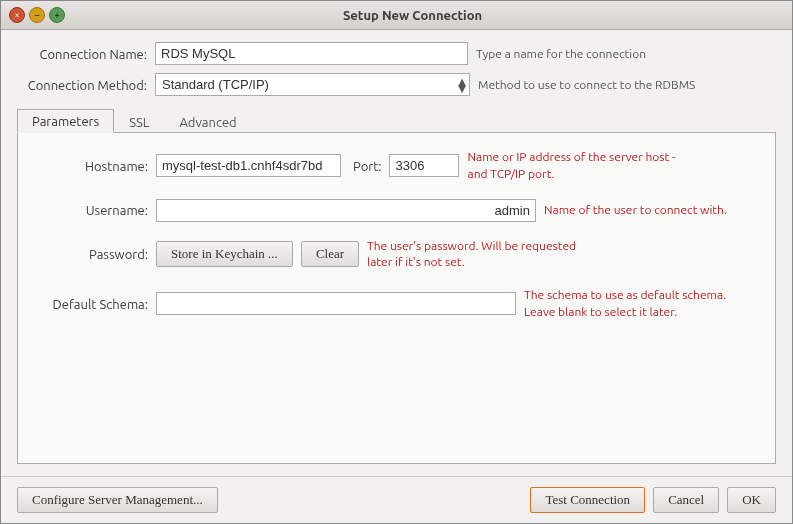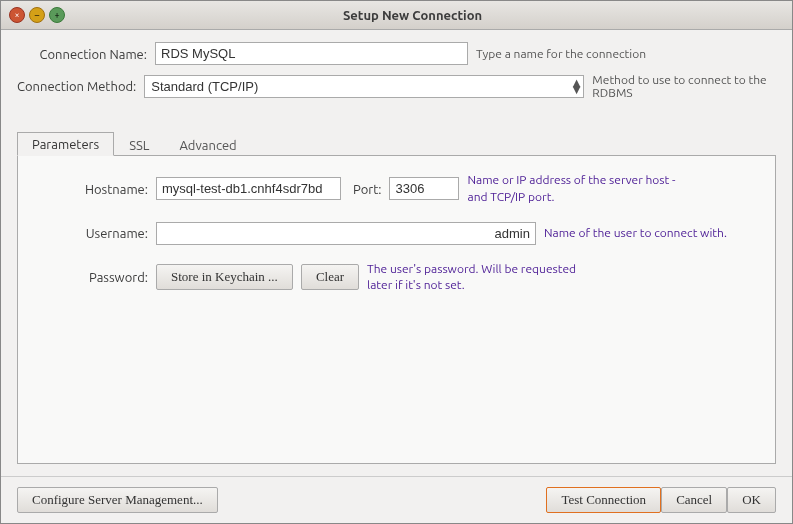--- a/index.html
+++ b/index.html
@@ -92,21 +92,21 @@
       position: relative;
       display: inline-block;
     }
     .method-select {
       appearance: none;
       -webkit-appearance: none;
       background: #fff;
       border: 1px solid #aaa;
       padding: 3px 22px 3px 6px;
       font-size: 13px;
-      width: 440px;
+      width: 315px;
       color: #333;
       outline: none;
       cursor: pointer;
     }
     .method-select-arrow {
       position: absolute;
       right: 4px;
       top: 50%;
       transform: translateY(-50%);
       pointer-events: none;
@@ -114,21 +114,21 @@
       color: #555;
       display: flex;
       flex-direction: column;
       line-height: 7px;
     }
     
     .tabs-bar {
       display: flex;
       align-items: flex-end;
       border-bottom: 1px solid #aaa;
-      margin-top: 20px;
+      margin-top: 0;
     }
     .tab {
       padding: 4px 14px;
       border: 1px solid transparent;
       border-bottom: none;
       background: transparent;
       font-size: 13px;
       cursor: pointer;
       color: #555;
       position: relative;
@@ -166,21 +166,21 @@
       font-size: 12px;
     }
     .port-label {
       margin-left: 4px;
       color: #3c3c3c;
     }
     .port-input { width: 70px; }
     .username-input { width: 380px; text-align: right; }
     .default-schema-input { width: 360px; }
     .hint-block {
-      color: #4c1d95;
+      color: #b91c1c;
       font-size: 12px;
       max-width: 230px;
       line-height: 1.4;
     }
     .btn {
       background: linear-gradient(to bottom, #f5f4f2, #e0ddd9);
       border: 1px solid #aaa;
       padding: 4px 14px;
       font-size: 13px;
       color: #333;
@@ -195,20 +195,21 @@
     }
     .footer {
       padding: 10px 16px;
       display: flex;
       align-items: center;
       justify-content: space-between;
       border-top: 1px solid #ccc;
     }
     .footer-right {
       display: flex;
+      gap: 8px;
       border-radius: 10px;
     }
   </style>
 </head>
 <body>
 
 <div class="dialog">
 
   <div class="titlebar">
     <div class="window-controls">
@@ -267,20 +268,25 @@
           <span class="hint-block">Name of the user to connect with.</span>
         </div>
 
         <div class="param-row">
           <span class="param-label">Password:</span>
           <button class="btn">Store in Keychain ...</button>
           <button class="btn">Clear</button>
           <span class="hint-block">The user's password. Will be requested later if it's not set.</span>
         </div>
 
+        <div class="param-row">
+          <span class="param-label">Default Schema:</span>
+          <input type="text" class="default-schema-input" style="">
+          <span class="hint-block">The schema to use as default schema. Leave blank to select it later.</span>
+        </div>
       </div>
     </div>
   </div>
 
   <div class="footer">
     <button class="btn">Configure Server Management...</button>
     <div class="footer-right">
       <button class="btn btn-primary">Test Connection</button>
       <button class="btn">Cancel</button>
       <button class="btn">OK</button>

